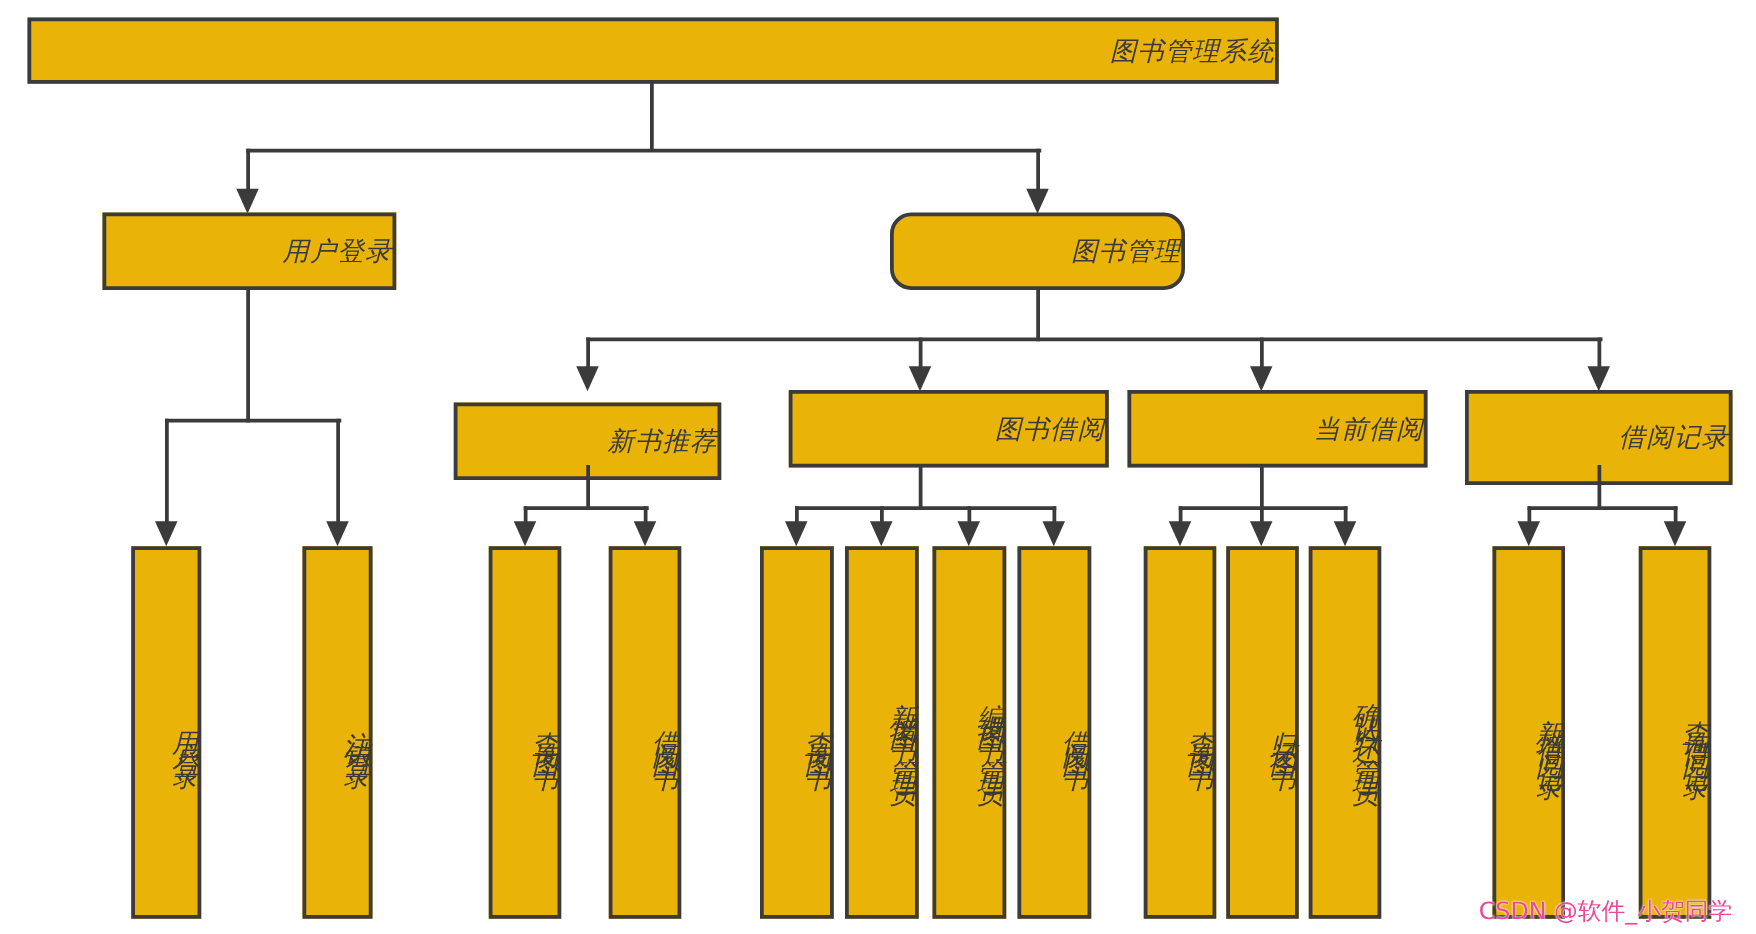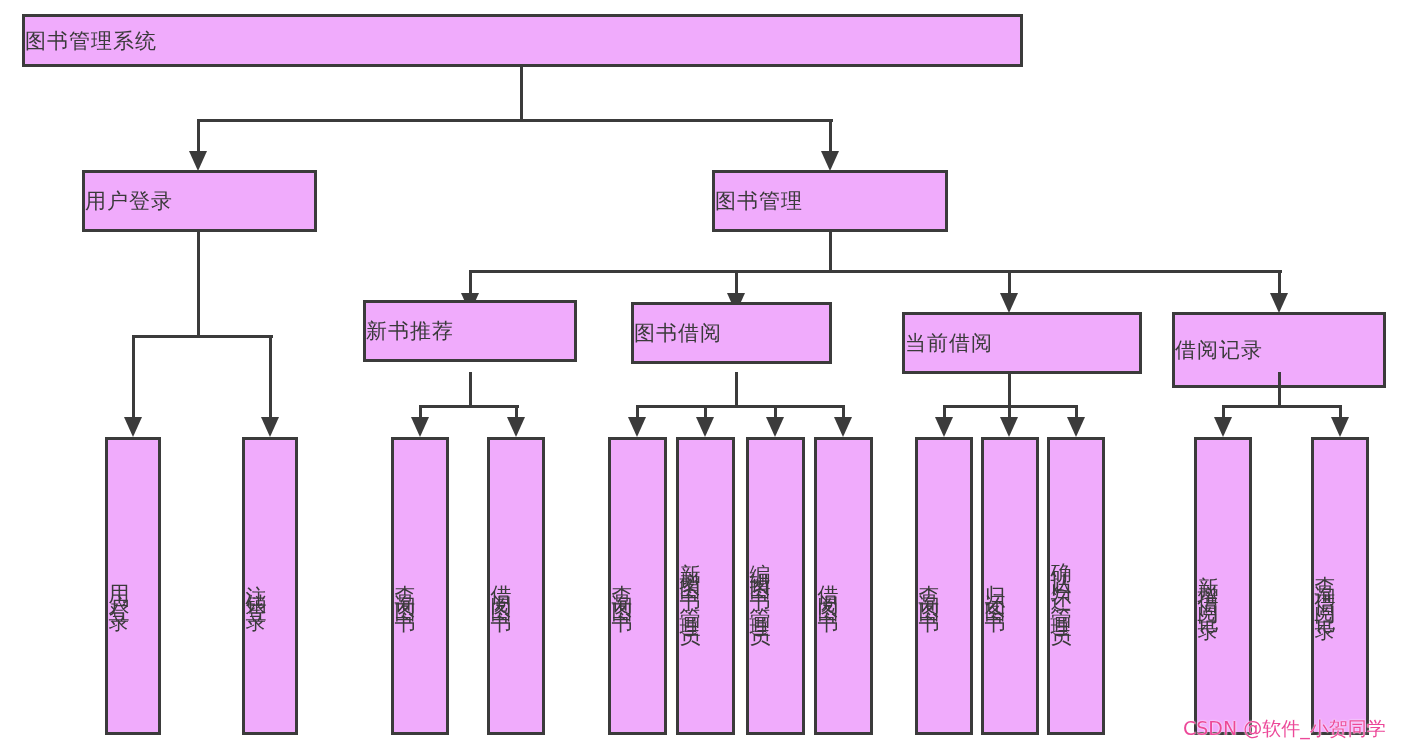--- a/index.html
+++ b/index.html
@@ -6,24 +6,24 @@
   .canvas{
     position:relative;
     width:1405px;height:747px;
     background:#ffffff;
     font-family:"DejaVu Sans","Liberation Sans",sans-serif;
     overflow:hidden;
   }
   .box{
     position:absolute;
     border:3px solid #3b3b3b;
-    background:#f0abfc;
+    background:#eab308;
     box-sizing:border-box;
     color:#3a3a3a;
-    display:flex;align-items:center;justify-content:flex-start;
+    display:flex;align-items:center;justify-content:flex-end;font-style:italic;
   }
   .box.h{font-size:21px;letter-spacing:1px;}
   .box.v{}
   .vtext{
     writing-mode:vertical-rl;
     text-orientation:mixed;
     font-size:21px;
     letter-spacing:9px;
     color:#3a3a3a;
     line-height:1;
@@ -57,21 +57,21 @@
   <div class="vline" style="left:520px;top:66px;width:3px;height:55px;"></div>
   <div class="hline" style="left:197px;top:119px;width:636px;height:3px;"></div>
   <div class="vline" style="left:197px;top:119px;width:3px;height:34px;"></div>
   <div class="arrowhead" style="left:189px;top:151px;"></div>
   <div class="vline" style="left:829px;top:119px;width:3px;height:34px;"></div>
   <div class="arrowhead" style="left:821px;top:151px;"></div>
 
   <div class="box h" style="left:82px;top:170px;width:235px;height:62px;">
     <span>用户登录</span>
   </div>
-  <div class="box h" style="left:712px;top:170px;width:236px;height:62px;">
+  <div class="box h" style="left:712px;top:170px;width:236px;height:62px;border-radius:17px;">
     <span>图书管理</span>
   </div>
 
   <div class="vline" style="left:197px;top:230px;width:3px;height:108px;"></div>
   <div class="hline" style="left:132px;top:335px;width:141px;height:3px;"></div>
   <div class="vline" style="left:132px;top:335px;width:3px;height:84px;"></div>
   <div class="arrowhead" style="left:124px;top:417px;"></div>
   <div class="vline" style="left:269px;top:335px;width:3px;height:84px;"></div>
   <div class="arrowhead" style="left:261px;top:417px;"></div>
 
@@ -79,24 +79,24 @@
   <div class="hline" style="left:469px;top:270px;width:813px;height:3px;"></div>
   <div class="vline" style="left:469px;top:270px;width:3px;height:25px;"></div>
   <div class="arrowhead" style="left:461px;top:293px;"></div>
   <div class="vline" style="left:735px;top:270px;width:3px;height:25px;"></div>
   <div class="arrowhead" style="left:727px;top:293px;"></div>
   <div class="vline" style="left:1008px;top:270px;width:3px;height:25px;"></div>
   <div class="arrowhead" style="left:1000px;top:293px;"></div>
   <div class="vline" style="left:1278px;top:270px;width:3px;height:25px;"></div>
   <div class="arrowhead" style="left:1270px;top:293px;"></div>
 
-  <div class="box h" style="left:363px;top:300px;width:214px;height:62px;">
+  <div class="box h" style="left:363px;top:322px;width:214px;height:62px;">
     <span>新书推荐</span>
   </div>
-  <div class="box h" style="left:631px;top:302px;width:201px;height:62px;">
+  <div class="box h" style="left:631px;top:312px;width:256px;height:62px;">
     <span>图书借阅</span>
   </div>
   <div class="box h" style="left:902px;top:312px;width:240px;height:62px;">
     <span>当前借阅</span>
   </div>
   <div class="box h" style="left:1172px;top:312px;width:214px;height:76px;">
     <span>借阅记录</span>
   </div>
 
   <div class="vline" style="left:469px;top:372px;width:3px;height:36px;"></div>

